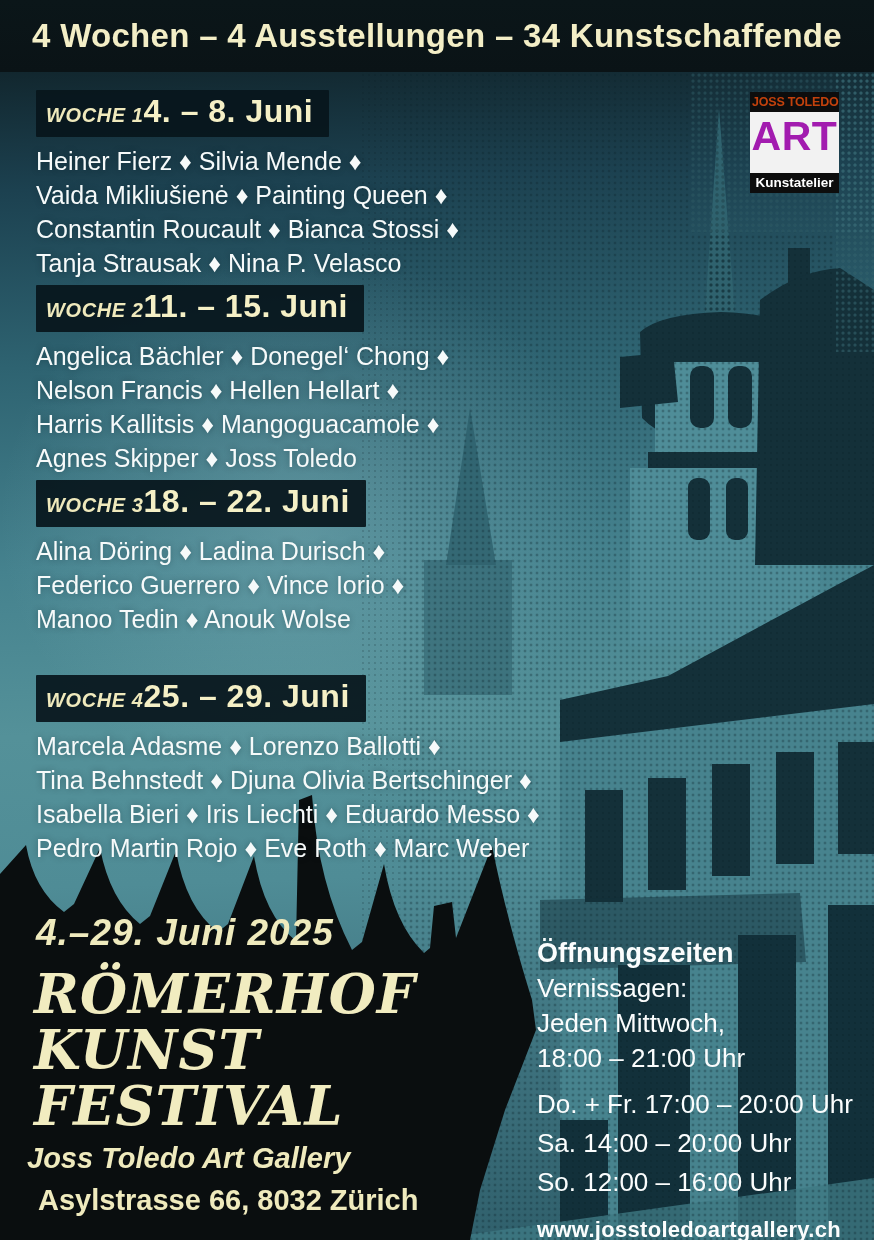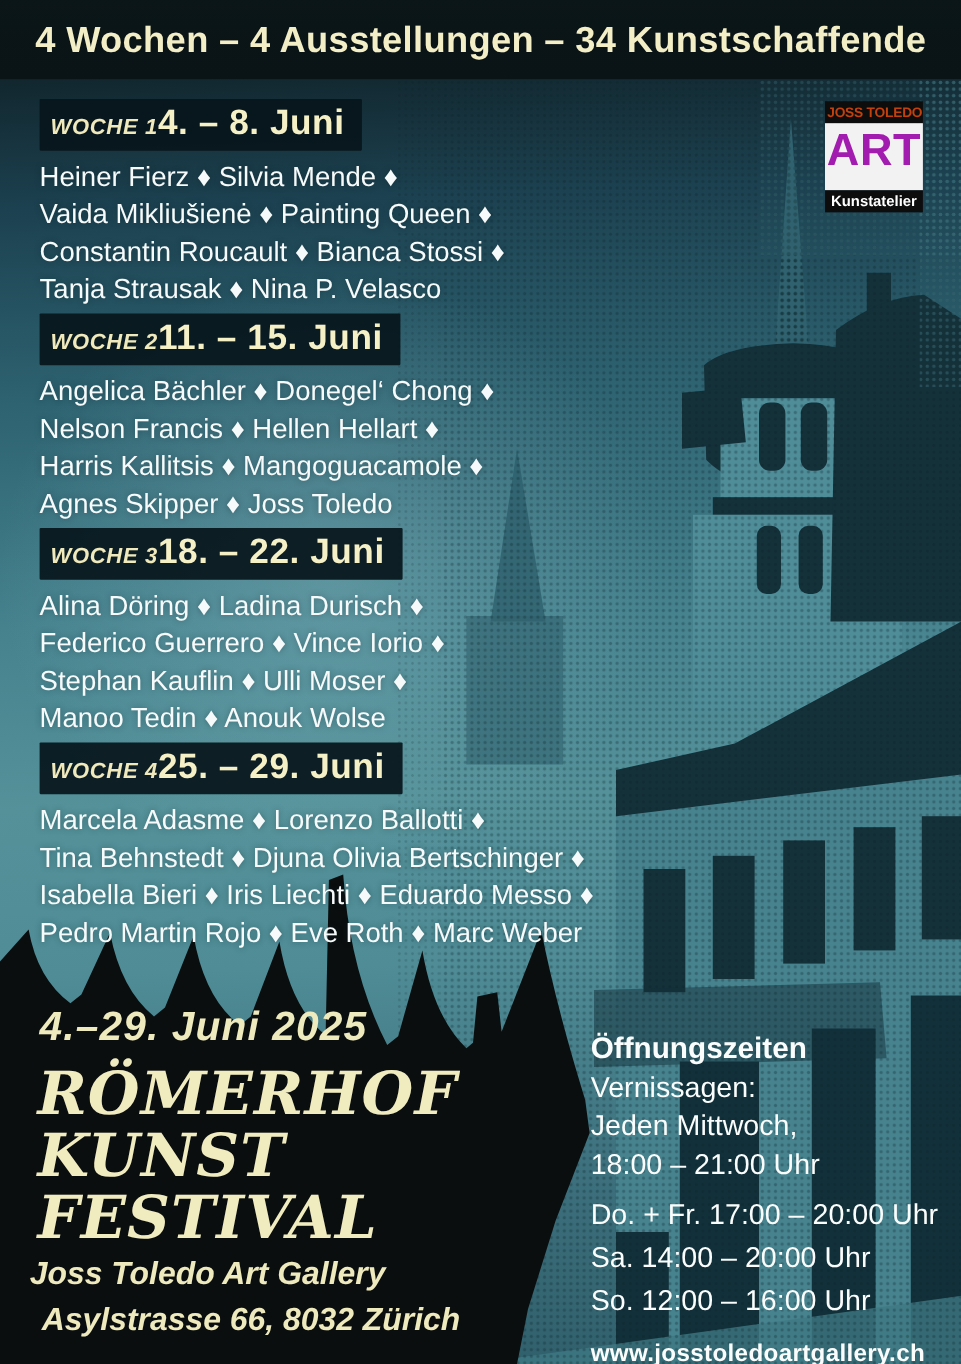--- a/index.html
+++ b/index.html
@@ -43,21 +43,21 @@
   .logo-mid{background:#f2f2f2;color:#a21caf;font-size:41px;font-weight:900;letter-spacing:.5px;line-height:48px;height:61px;}
   .logo-bot{background:#0d0d0d;color:#fff;font-size:13.5px;font-weight:bold;padding:2px 2px 3px;}
   .date-range{position:absolute;left:36px;top:912px;z-index:5;
     color:#efeabd;font-size:37px;font-weight:bold;font-style:italic;letter-spacing:1px;white-space:nowrap;}
   .fest-title{position:absolute;left:34px;top:966px;z-index:5;
     font-family:"DejaVu Serif",serif;font-weight:bold;font-style:italic;
     color:#f1ecc0;font-size:54px;line-height:56px;letter-spacing:1px;white-space:nowrap;}
   .venue{position:absolute;left:27px;top:1142px;z-index:5;
     color:#efeabd;font-size:29px;font-weight:bold;font-style:italic;white-space:nowrap;}
   .address{position:absolute;left:38px;top:1184px;z-index:5;
-    color:#efeabd;font-size:29px;font-weight:bold;font-style:italic;white-space:nowrap;}
+    color:#efeabd;font-size:29px;font-weight:bold;white-space:nowrap;}
   .hours{position:absolute;left:537px;top:936px;z-index:5;color:#fbfdfd;font-size:26px;line-height:35px;white-space:nowrap;}
   .hours .hd{font-weight:bold;font-size:27px;}
   .hours .grp2{margin-top:9px;line-height:39px;}
   .hours .site{margin-top:10px;font-size:22px;font-weight:bold;letter-spacing:.3px;}
 </style>
 </head>
 <body>
 
 <div class="poster">
 
@@ -168,21 +168,20 @@
   </section>
 
   <section class="week" style="top:480px">
     <div class="week-head">
       <span class="wlabel">WOCHE 3</span>
       <span class="wdates">18. – 22. Juni</span>
     </div>
     <div class="artists">
       <div class="aline">Alina Döring ♦ Ladina Durisch ♦</div>
       <div class="aline">Federico Guerrero ♦ Vince Iorio ♦</div>
-      <div class="aline">Stephan Kauflin ♦ Ulli Moser ♦</div>
       <div class="aline">Manoo Tedin ♦ Anouk Wolse</div>
     </div>
   </section>
 
   <section class="week" style="top:675px">
     <div class="week-head">
       <span class="wlabel">WOCHE 4</span>
       <span class="wdates">25. – 29. Juni</span>
     </div>
     <div class="artists">

